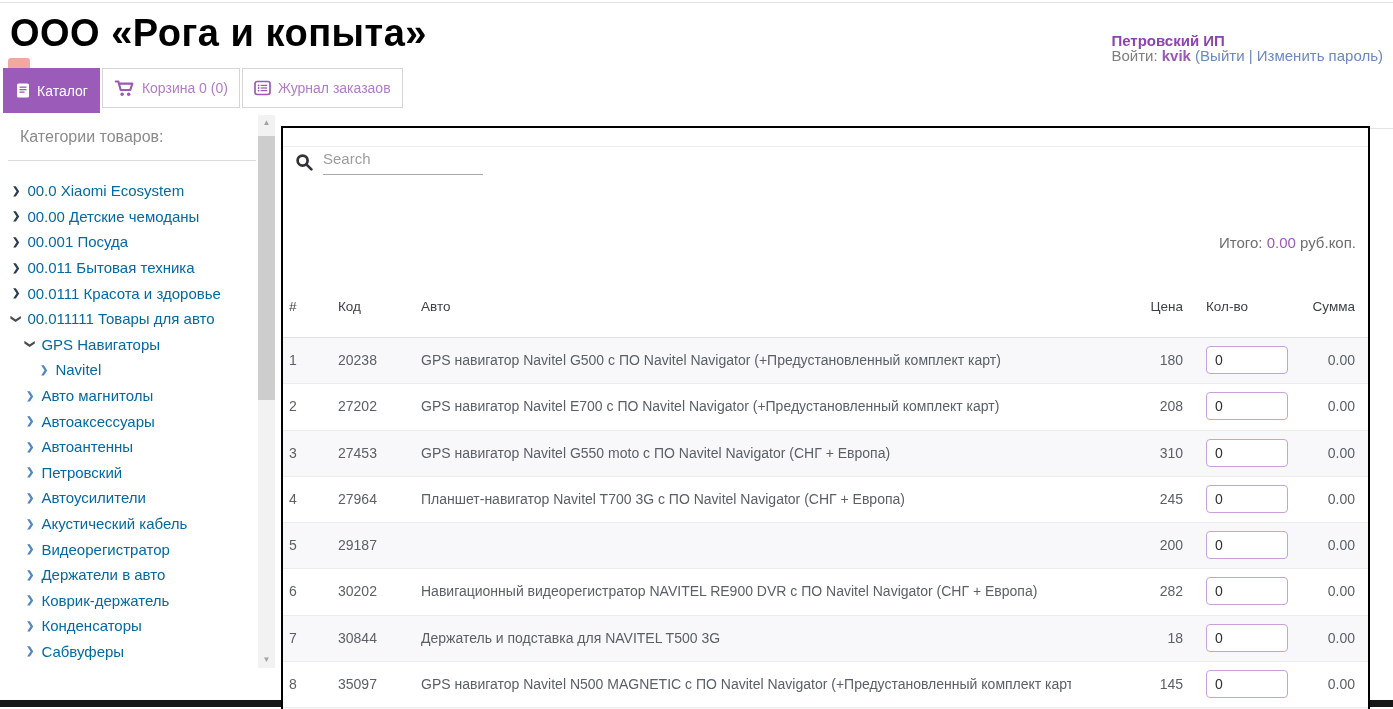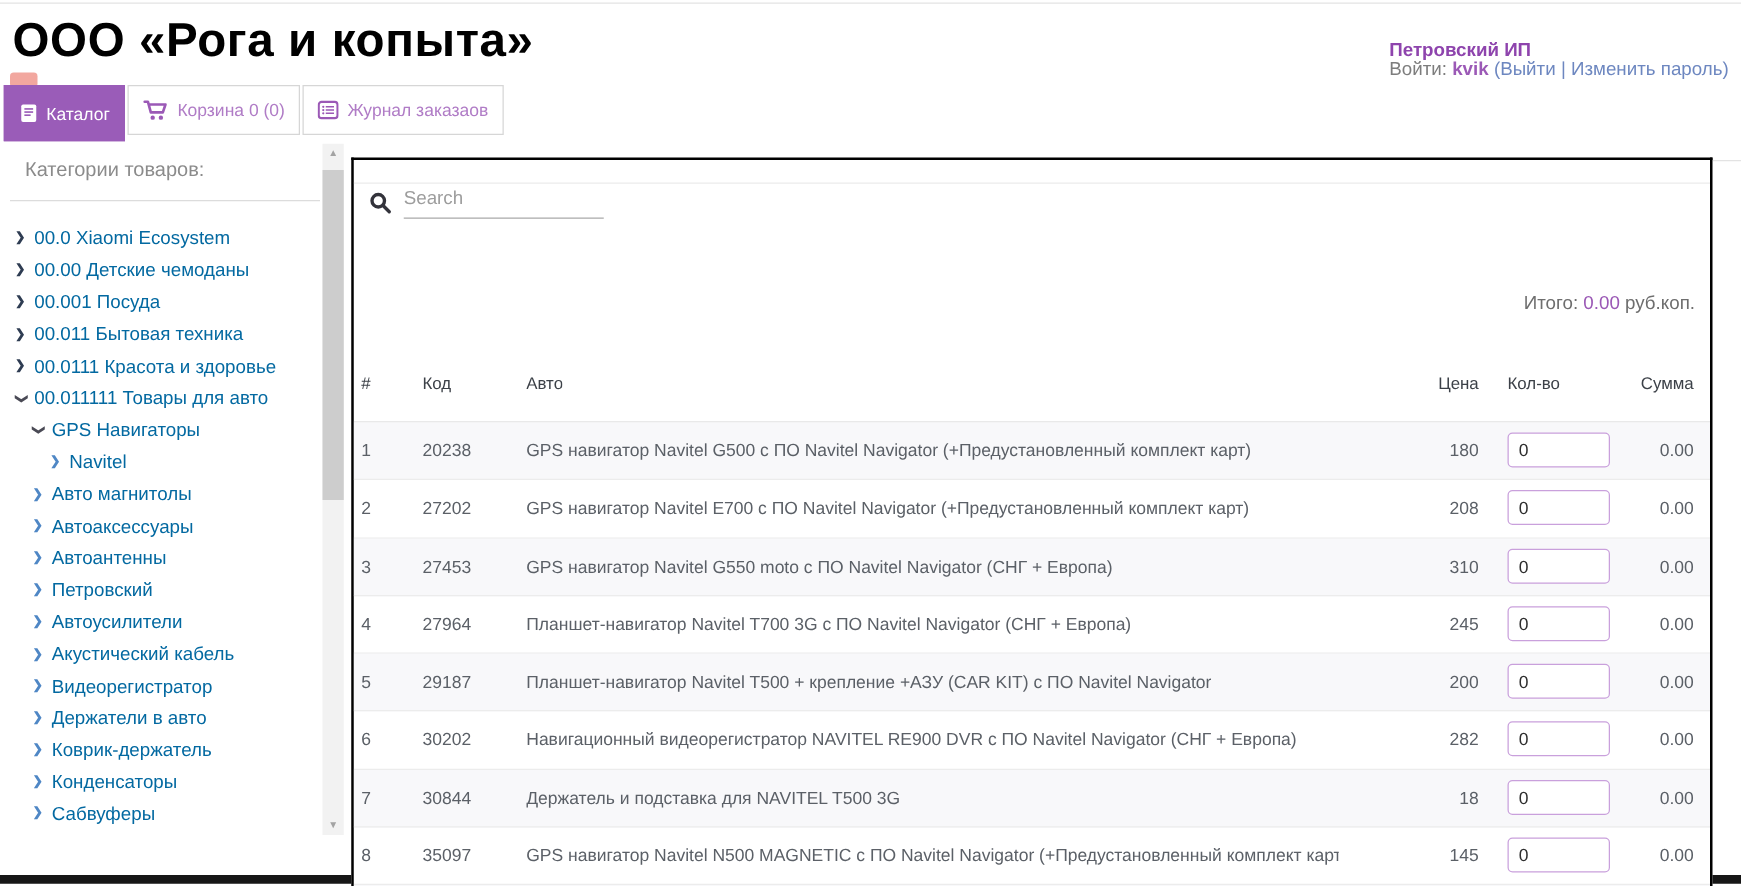--- a/index.html
+++ b/index.html
@@ -261,21 +261,20 @@
         <span class="c-num">4</span>
         <span class="c-code">27964</span>
         <span class="c-name">Планшет-навигатор Navitel T700 3G с ПО Navitel Navigator (СНГ + Европа)</span>
         <span class="c-price">245</span>
         <span class="c-sum">0.00</span>
         <input class="qty-input" type="text" value="0" style="">
       </div>
       <div class="row">
         <span class="c-num">5</span>
         <span class="c-code">29187</span>
-        <span class="c-name">Планшет-навигатор Navitel T500 + крепление +АЗУ (CAR KIT) с ПО Navitel Navigator</span>
         <span class="c-price">200</span>
         <span class="c-sum">0.00</span>
         <input class="qty-input" type="text" value="0" style="">
       </div>
       <div class="row">
         <span class="c-num">6</span>
         <span class="c-code">30202</span>
         <span class="c-name">Навигационный видеорегистратор NAVITEL RE900 DVR с ПО Navitel Navigator (СНГ + Европа)</span>
         <span class="c-price">282</span>
         <span class="c-sum">0.00</span>

